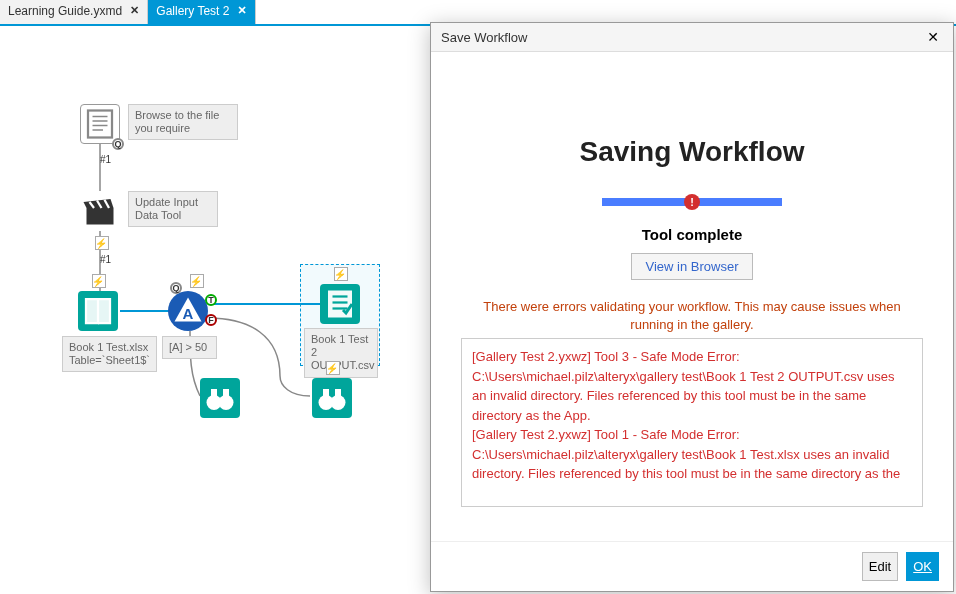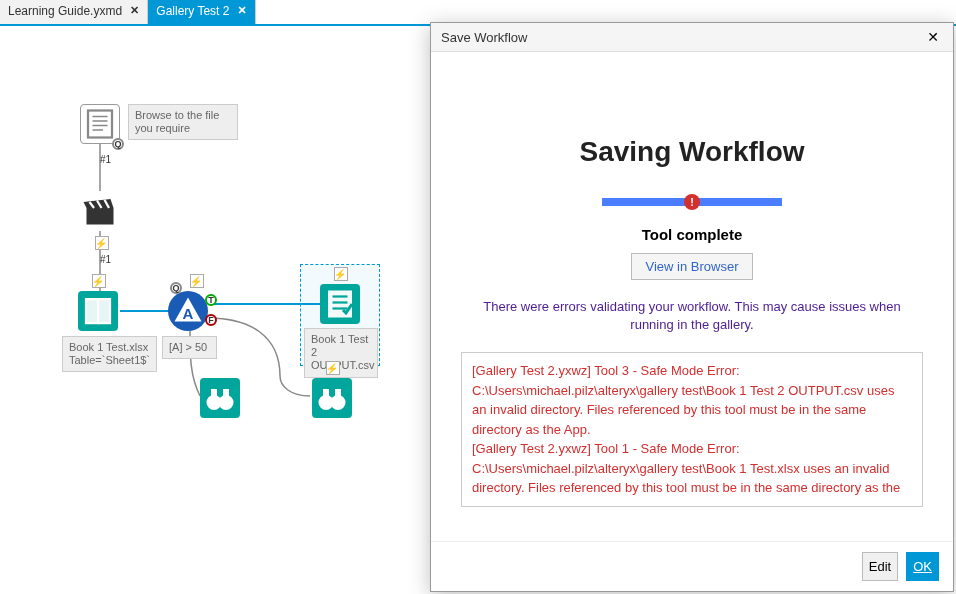--- a/index.html
+++ b/index.html
@@ -40,21 +40,21 @@
     .progress-wrap { display: flex; justify-content: center; margin-bottom: 20px; }
     .progress { position: relative; width: 180px; height: 8px; background: #e0e0e0; }
     .progress-fill-left { position: absolute; left: 0; top: 0; height: 100%; width: 46%; background: #4a7dff; }
     .progress-fill-right { position: absolute; right: 0; top: 0; height: 100%; width: 46%; background: #4a7dff; }
     .alert-badge { position: absolute; left: 50%; top: 50%; transform: translate(-50%, -50%); width: 16px; height: 16px; background: #d32f2f; border-radius: 50%; color: #fff; display: flex; align-items: center; justify-content: center; font-size: 11px; font-weight: bold; }
 
     .status-label { font-size: 15px; font-weight: bold; text-align: center; margin-bottom: 10px; }
     .view-btn-wrap { display: flex; justify-content: center; margin-bottom: 18px; }
     .view-btn { padding: 5px 14px; background: #f5f5f5; border: 1px solid #bbb; font-size: 13px; color: #3366cc; cursor: pointer; }
 
-    .validation-msg { font-size: 13px; text-align: center; color: #4c1d95; margin-bottom: 18px; line-height: 1.4; padding: 0 10px; }
+    .validation-msg { font-size: 13px; text-align: center; color: #c2410c; margin-bottom: 4px; line-height: 1.4; padding: 0 10px; }
 
     .error-panel { flex: 1; border: 1px solid #ccc; padding: 8px 10px; font-size: 13px; color: #d32f2f; line-height: 1.5; overflow-y: scroll; background: #fff; min-height: 100px; position: relative; }
 
     .dialog-footer { display: flex; justify-content: flex-end; gap: 8px; padding: 10px 14px; border-top: 1px solid #eee; }
     .btn { padding: 6px 6px; border: 1px solid #bbb; background: #f0f0f0; font-size: 13px; cursor: pointer; }
     .btn.primary { background: #0097d6; color: #fff; border-color: #0097d6; text-decoration: underline; }
   </style>
 </head>
 <body>
 
@@ -103,20 +103,21 @@
 
   <div class="node-icon" style="left:80px; top:165px; background:#fff;">
     <svg viewBox="0 0 24 24">
         <rect x="3" y="10" width="18" height="11" fill="#333"></rect>
         <polygon points="3,10 21,10 19,4 1,6" fill="#333"></polygon>
         <line x1="5" y1="6" x2="8" y2="10" stroke="#fff" stroke-width="1.5"></line>
         <line x1="10" y1="5" x2="13" y2="10" stroke="#fff" stroke-width="1.5"></line>
         <line x1="15" y1="4.5" x2="18" y2="10" stroke="#fff" stroke-width="1.5"></line>
       </svg>
   </div>
+  <div class="tool-label" style="left:128px; top:165px; width:90px;">Update Input Data Tool</div>
   <div class="lightning" style="left:95px; top:210px;">⚡</div>
   <div class="anchor-label" style="left:100px; top:228px;">#1</div>
 
   <div class="node-icon" style="left:78px; top:265px; background:#00a59b;">
     <svg viewBox="0 0 24 24">
         <path d="M4 4 L12 4 L12 20 L4 20 Z M12 4 L20 4 L20 20 L12 20" fill="#fff" opacity="0.9"></path>
         <path d="M4 4 L4 20 L12 20 L12 4 Z" fill="none" stroke="#fff" stroke-width="1.5"></path>
         <path d="M12 4 L20 4 L20 20 L12 20" fill="none" stroke="#fff" stroke-width="1.5"></path>
       </svg>
   </div>

